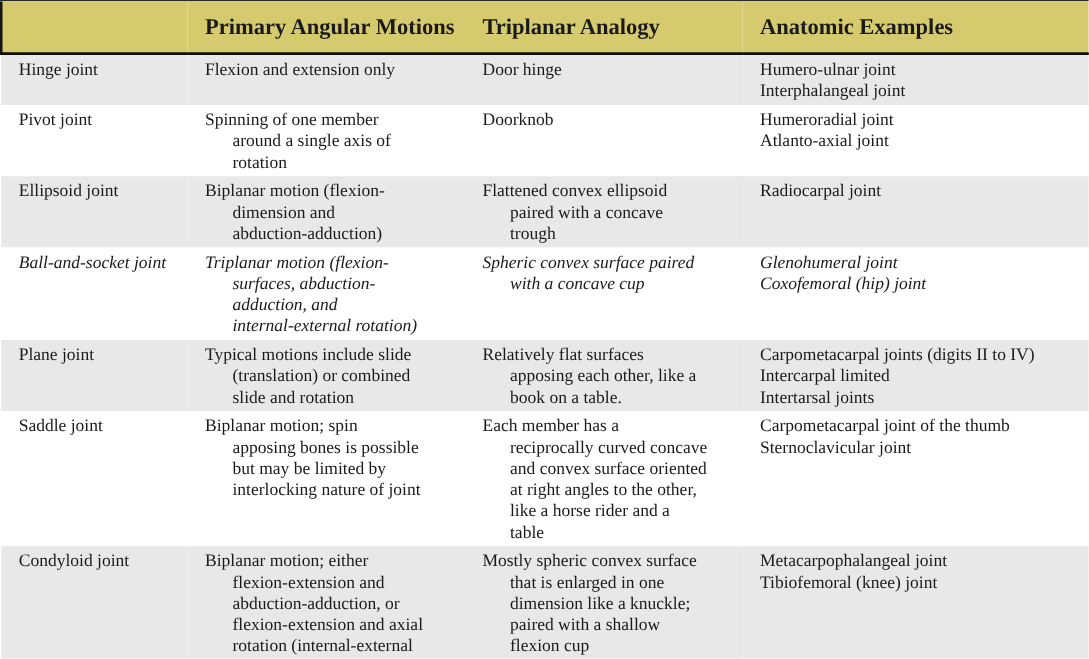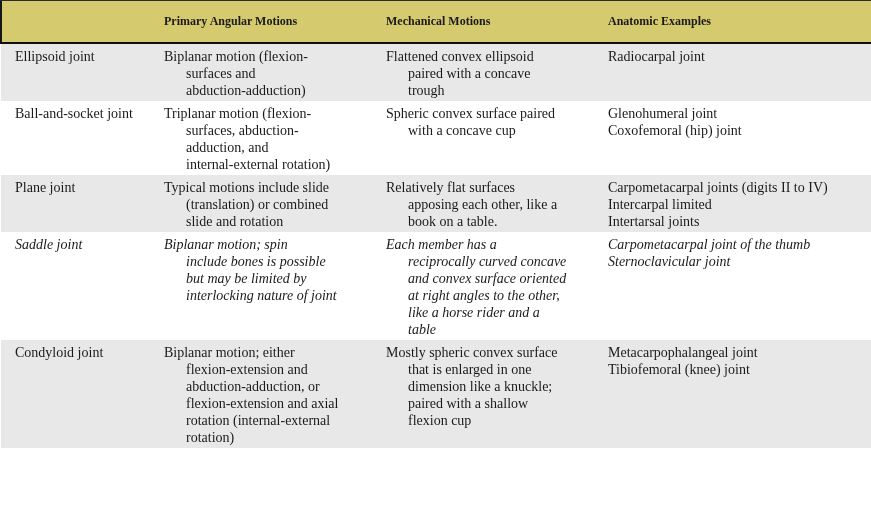--- a/index.html
+++ b/index.html
@@ -28,21 +28,21 @@
   col.c3 { width: 222px; }
   col.c4 { width: 278px; }
 
   thead th {
     height: 42px;
     background: #d6ca6e;
     border-bottom: 2px solid #0f0f0f;
     text-align: left;
     vertical-align: middle;
     font-weight: bold;
-    font-size: 12px;
+    font-size: 18px;
     padding: 2px 4px 2px 14px;
   }
   thead th:first-child { border-left: 2px solid #151515; }
 
   tbody td {
     vertical-align: top;
     text-align: left;
     padding: 4px 4px 2px 14px;
     background: #ffffff;
   }
@@ -67,30 +67,58 @@
     <colgroup>
       <col class="c1">
         <col class="c2">
         <col class="c3">
         <col class="c4">
     </colgroup>
     <thead>
       <tr>
         <th></th>
         <th>Primary Angular Motions</th>
-        <th>Mechanical Motions</th>
+        <th>Triplanar Analogy</th>
         <th>Anatomic Examples</th>
       </tr>
     </thead>
     <tbody>
       <tr>
+        <td>Hinge joint</td>
+        <td class="hang">
+            <div class="line">Flexion and extension only</div>
+          </td>
+        <td class="hang">
+            <div class="line">Door hinge</div>
+          </td>
+        <td class="list">
+            <div class="line">Humero-ulnar joint</div>
+            <div class="line cont">Interphalangeal joint</div>
+          </td>
+      </tr>
+      <tr>
+        <td>Pivot joint</td>
+        <td class="hang">
+            <div class="line">Spinning of one member</div>
+            <div class="line cont">around a single axis of</div>
+            <div class="line cont">rotation</div>
+          </td>
+        <td class="hang">
+            <div class="line">Doorknob</div>
+          </td>
+        <td class="list">
+            <div class="line">Humeroradial joint</div>
+            <div class="line cont">Atlanto-axial joint</div>
+          </td>
+      </tr>
+      <tr>
         <td>Ellipsoid joint</td>
         <td class="hang">
             <div class="line">Biplanar motion (flexion-</div>
-            <div class="line cont">surfaces and</div>
+            <div class="line cont">dimension and</div>
             <div class="line cont">abduction-adduction)</div>
           </td>
         <td class="hang">
             <div class="line">Flattened convex ellipsoid</div>
             <div class="line cont">paired with a concave</div>
             <div class="line cont">trough</div>
           </td>
         <td class="list">
             <div class="line">Radiocarpal joint</div>
           </td>
@@ -127,21 +155,21 @@
         <td class="list">
             <div class="line">Carpometacarpal joints (digits II to IV)</div>
             <div class="line cont">Intercarpal limited</div>
             <div class="line cont">Intertarsal joints</div>
           </td>
       </tr>
       <tr>
         <td>Saddle joint</td>
         <td class="hang">
             <div class="line">Biplanar motion; spin</div>
-            <div class="line cont">include bones is possible</div>
+            <div class="line cont">apposing bones is possible</div>
             <div class="line cont">but may be limited by</div>
             <div class="line cont">interlocking nature of joint</div>
           </td>
         <td class="hang">
             <div class="line">Each member has a</div>
             <div class="line cont">reciprocally curved concave</div>
             <div class="line cont">and convex surface oriented</div>
             <div class="line cont">at right angles to the other,</div>
             <div class="line cont">like a horse rider and a</div>
             <div class="line cont">table</div>

